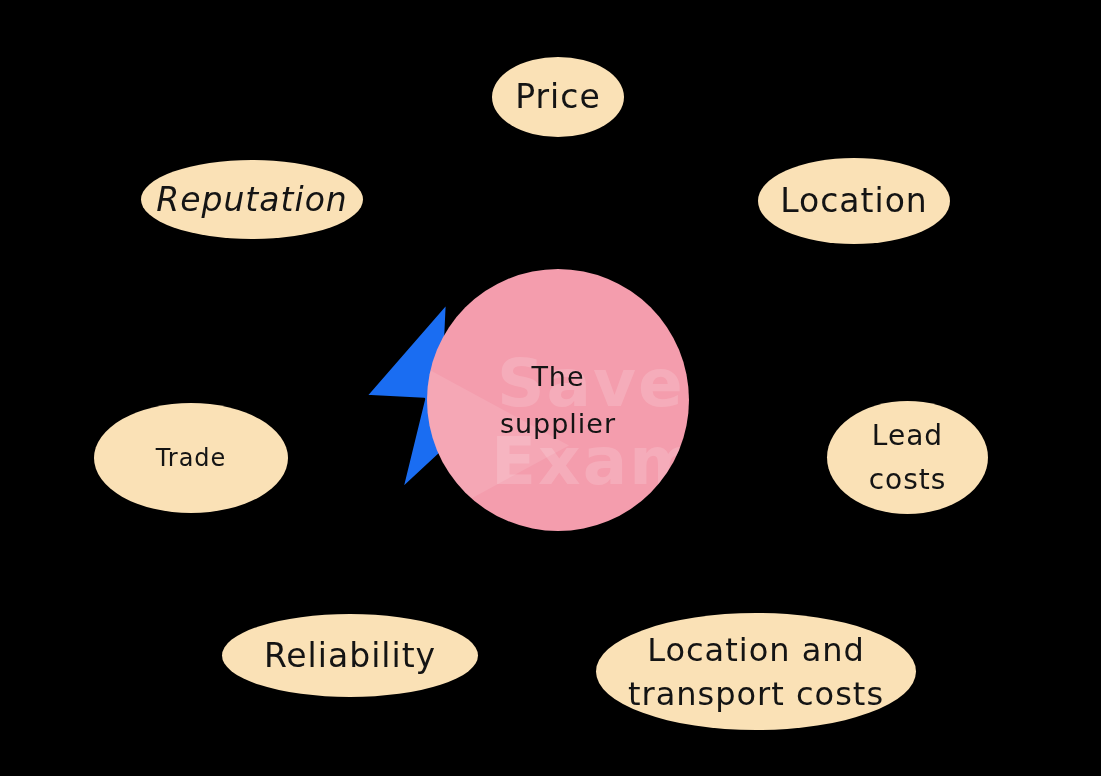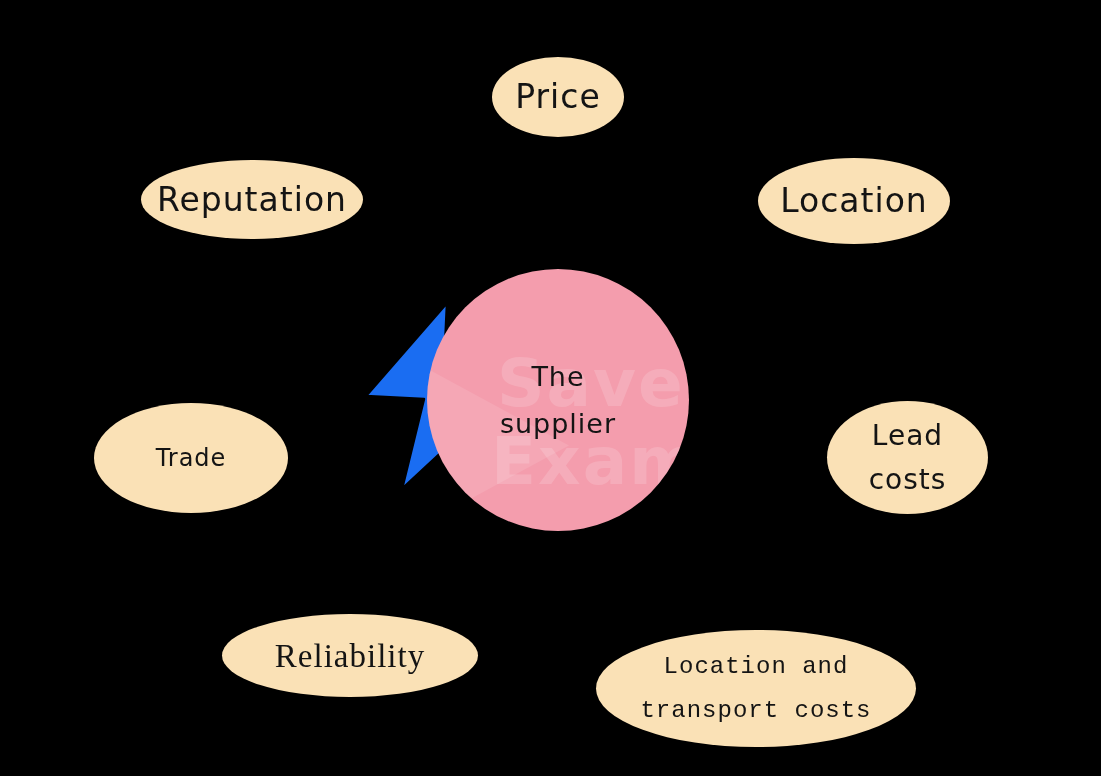--- a/index.html
+++ b/index.html
@@ -76,26 +76,26 @@
     flex-direction: column;
     align-items: center;
     justify-content: center;
     text-align: center;
     z-index: 2;
     font-size: 33px;
     letter-spacing: 1px;
   }
   .ellipse .line { display: block; line-height: 44px; }
   .e-price       { left: 492px; top: 57px;  width: 132px; height: 80px;  }
-  .e-reputation  { left: 141px; top: 160px; width: 222px; height: 79px;  }
+  .e-reputation  { left: 141px; top: 160px; width: 222px; height: 79px; font-style: italic;  }
   .e-quality     { left: 758px; top: 158px; width: 192px; height: 86px;  }
   .e-trade       { left: 94px;  top: 403px; width: 194px; height: 110px; font-size: 24px; }
   .e-lead        { left: 827px; top: 401px; width: 161px; height: 113px; font-size: 28px; }
-  .e-reliability { left: 222px; top: 614px; width: 256px; height: 83px; font-family: Liberation Serif, serif;  }
-  .e-location    { left: 596px; top: 630px; width: 320px; height: 117px; font-size: 24px; font-family: Liberation Mono, monospace; }
+  .e-reliability { left: 222px; top: 614px; width: 256px; height: 83px;  }
+  .e-location    { left: 596px; top: 613px; width: 320px; height: 117px; font-size: 32px; }
 </style>
 </head>
 <body>
 
 <div class="canvas">
 
   <svg class="bolt-svg" viewBox="0 0 1101 776" xmlns="http://www.w3.org/2000/svg">
     <polygon points="447,303 366,396 424,399 402,489 458,437 443,389"></polygon>
   </svg>
 

